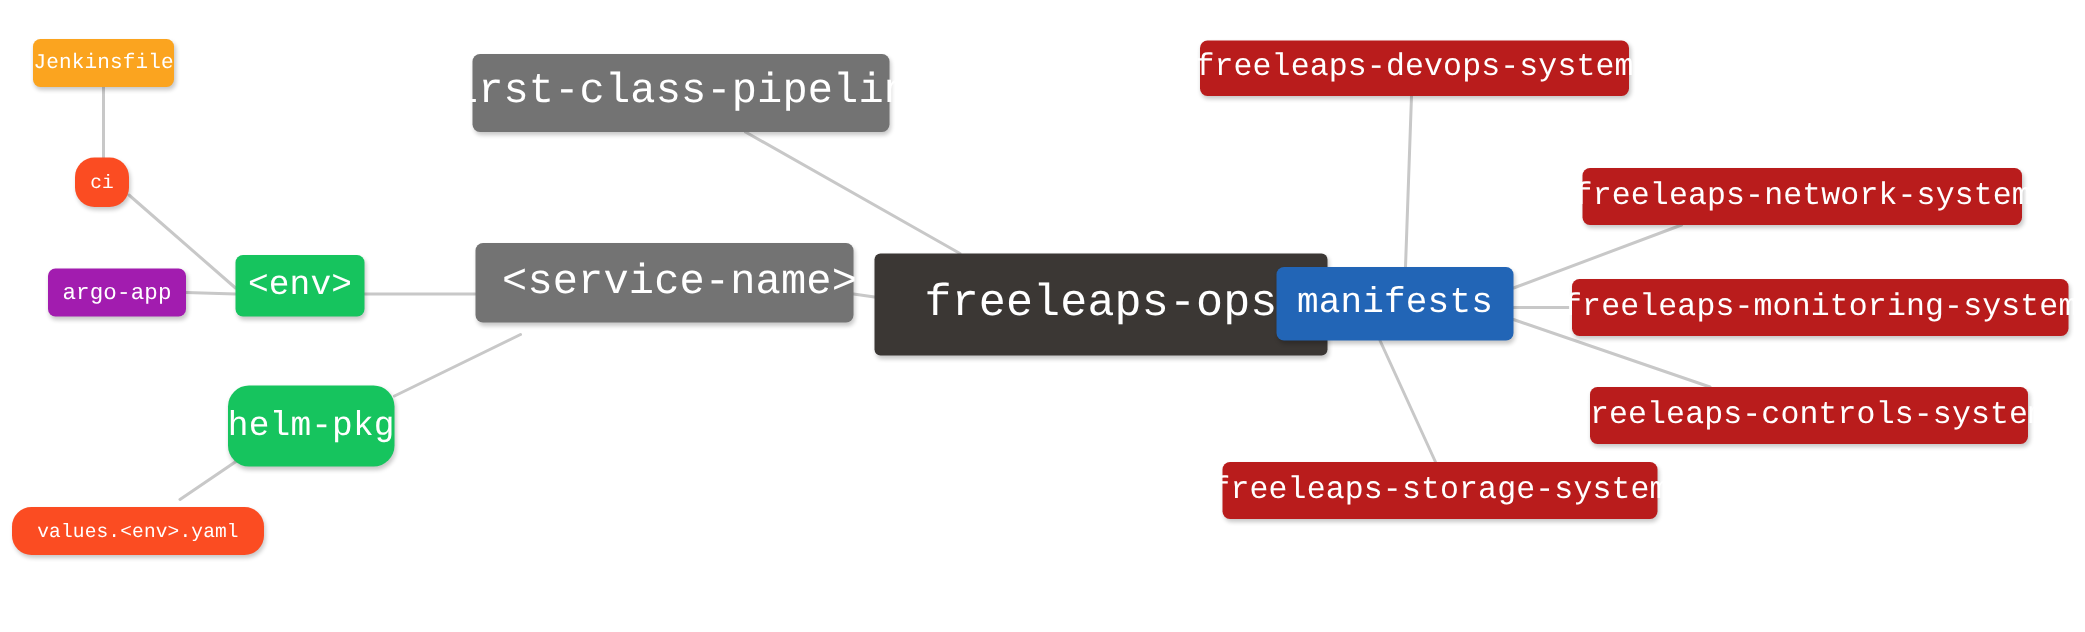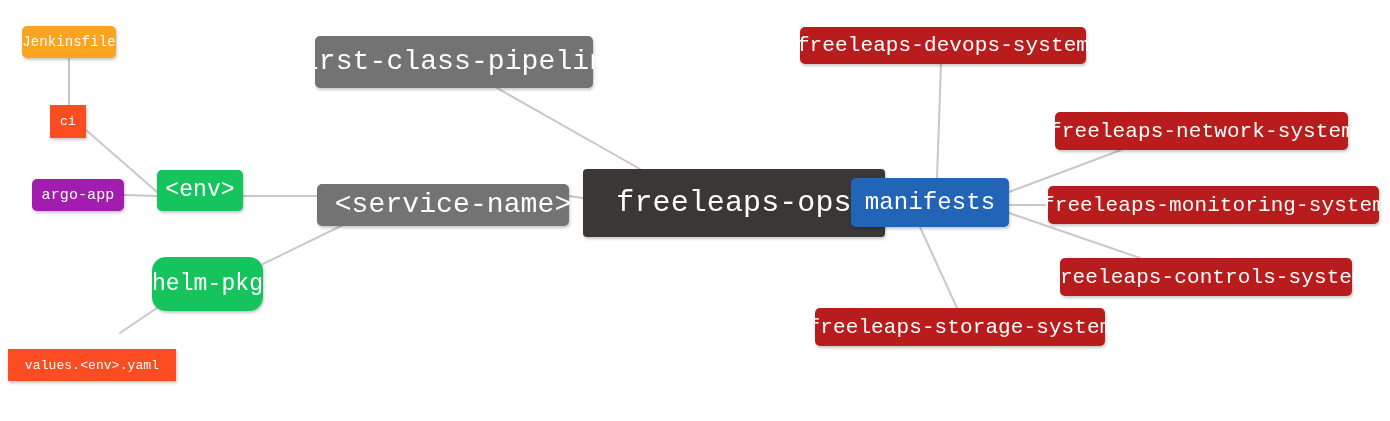--- a/index.html
+++ b/index.html
@@ -71,21 +71,21 @@
     border-radius: 5px;
   }
   .lvl-red {
     background: #a21caf;
     font-size: 15px;
     border-radius: 5px;
   }
   .lvl-red-sm {
     background: #FB4C22;
     font-size: 13px;
-    border-radius: 0;
+    border-radius: 13px;
   }
 </style>
 </head>
 <body>
 
 <div id="canvas">
   <svg id="edges" viewBox="0 0 1390 421" width="1390" height="421" xmlns="http://www.w3.org/2000/svg">
       <line x1="69" y1="58" x2="69" y2="105" stroke="#C8C8C8" stroke-width="2" stroke-linecap="round"></line>
       <line x1="86" y1="130" x2="157" y2="192" stroke="#C8C8C8" stroke-width="2" stroke-linecap="round"></line>
       <line x1="124" y1="195" x2="157" y2="196" stroke="#C8C8C8" stroke-width="2" stroke-linecap="round"></line>
@@ -110,27 +110,27 @@
       </div>
       <div class="node lvl-red" style="left: 32px; top: 179px; width: 92px; height: 32px;">
         <span>argo-app</span>
       </div>
       <div class="node lvl-green-md" style="left: 157px; top: 170px; width: 86px; height: 41px;">
         <span>&lt;env&gt;</span>
       </div>
       <div class="node lvl-green-md" style="left: 152px; top: 257px; width: 111px; height: 54px; border-radius: 14px;">
         <span>helm-pkg</span>
       </div>
-      <div class="node lvl-red-sm" style="left: 8px; top: 349px; width: 168px; height: 32px;">
+      <div class="node lvl-red-sm" style="left: 8px; top: 338px; width: 168px; height: 32px;">
         <span>values.&lt;env&gt;.yaml</span>
       </div>
       <div class="node lvl-blue" style="left: 315px; top: 36px; width: 278px; height: 52px;">
         <span>first-class-pipeline</span>
       </div>
-      <div class="node lvl-blue" style="left: 317px; top: 184px; width: 252px; height: 42px; padding-left: 30px;">
+      <div class="node lvl-blue" style="left: 317px; top: 162px; width: 252px; height: 53px; padding-left: 30px;">
         <span>&lt;service-name&gt;</span>
       </div>
       <div class="node lvl-root" style="left: 583px; top: 169px; width: 302px; height: 68px; text-align: center;">
         <span>freeleaps-ops</span>
       </div>
       <div class="node lvl-blue-sm" style="left: 851px; top: 178px; width: 158px; height: 49px;">
         <span>manifests</span>
       </div>
       <div class="node lvl-green" style="left: 800px; top: 27px; width: 286px; height: 37px;">
         <span>freeleaps-devops-system</span>

